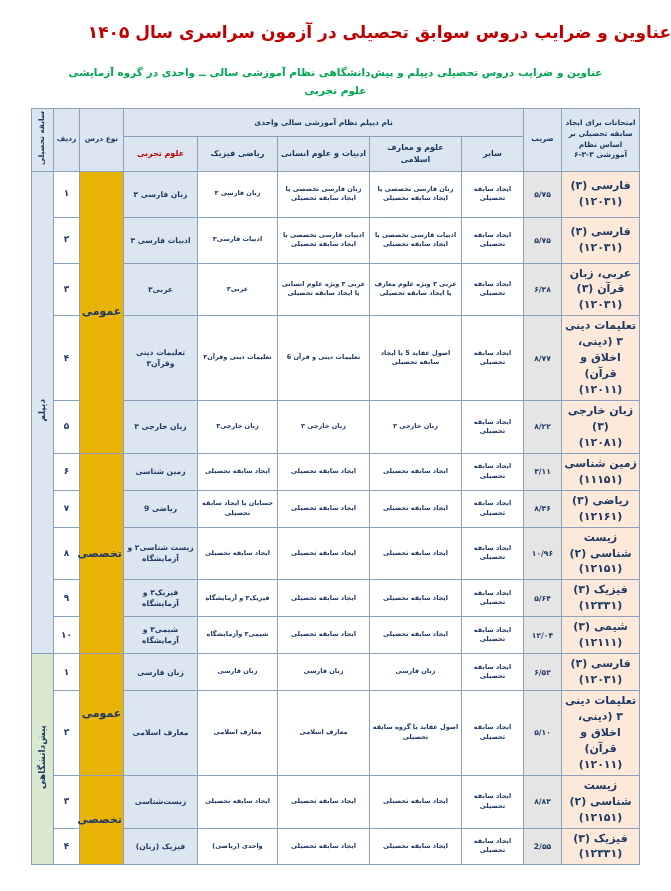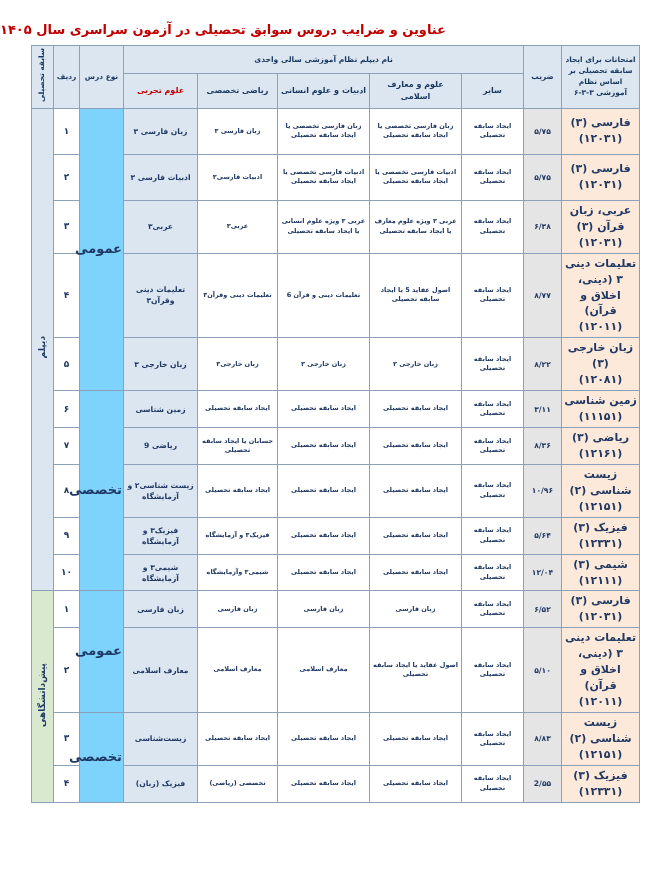--- a/index.html
+++ b/index.html
@@ -4,24 +4,24 @@
 <style>
   html,body{margin:0;padding:0;background:#ffffff;}
   body{
     width:671px;height:891px;
     font-family:"DejaVu Sans","Liberation Sans",sans-serif;
     color:#1b1b1b;
     direction:rtl;
   }
   .page{width:671px;height:891px;position:relative;overflow:hidden;}
   .title{
-    text-align:left;
+    text-align:right;
     color:#c00000;
     font-weight:bold;
-    font-size:13px;
+    font-size:17px;
     margin-top:22px;
     letter-spacing:0;
   }
   .subtitle{
     text-align:center;
     color:#00a651;
     font-weight:bold;
     font-size:10.5px;
     margin-top:22px;
     line-height:1.7;
@@ -56,21 +56,21 @@
   .col-riazi{width:80px;}
   .col-tajrobi{width:74px;}
   .col-noe{width:44px;}
   .col-radif{width:26px;}
   .col-sabeghe{width:22px;}
 
   .cell-exam{background:#fde9d9;color:#1f3864;}
   .cell-zarib{background:#e5e5e5;color:#1f3864;}
   .cell-plain{background:#ffffff;color:#1f3864;}
   .cell-tajrobi{background:#dce6f1;color:#1f3864;}
-  .cell-noe{background:#7dd3fc;color:#1f3864;font-size:13px;}
+  .cell-noe{background:#eab308;color:#1f3864;font-size:11px;}
   .cell-radif{background:#ffffff;color:#1f3864;font-size:9px;}
   .cell-sab-diplom{background:#dce6f1;color:#1f3864;font-size:9px;}
   .cell-sab-pish{background:#d8e9cf;color:#1f3864;font-size:9px;}
 
   .vert{
     writing-mode:vertical-rl;
     text-orientation:mixed;
     transform:rotate(180deg);
     white-space:nowrap;
     letter-spacing:3px;
@@ -80,20 +80,24 @@
   .row-h{height:46px;}
   .row-h2{height:30px;}
 </style>
 </head>
 <body>
 
 <div class="page">
 
   <div class="title">عناوین و ضرایب دروس سوابق تحصیلی در آزمون سراسری سال ۱۴۰۵</div>
 
+  <div class="subtitle">
+    <span class="l1">عناوین و ضرایب دروس تحصیلی دیپلم و پیش‌دانشگاهی نظام آموزشی سالی ــ واحدی در گروه آزمایشی</span>
+    <span class="l2">علوم تجربی</span>
+  </div>
 
   <table>
     <colgroup>
       <col class="col-exam">
         <col class="col-zarib">
         <col class="col-sayer">
         <col class="col-olum">
       <col class="col-adab">
         <col class="col-riazi">
         <col class="col-tajrobi">
@@ -107,21 +111,21 @@
           <td class="hdr-blue hdr-tall" rowspan="2">ضریب</td>
           <td class="hdr-blue" colspan="5">نام دیپلم نظام آموزشی سالی واحدی</td>
           <td class="hdr-blue hdr-tall" rowspan="2">نوع درس</td>
           <td class="hdr-blue hdr-tall" rowspan="2">ردیف</td>
           <td class="hdr-blue hdr-tall" rowspan="2"><span class="vert">سابقه تحصیلی</span></td>
         </tr>
         <tr>
           <td class="hdr-blue2 hdr-mid">سایر</td>
           <td class="hdr-blue2 hdr-mid">علوم و معارف اسلامی</td>
           <td class="hdr-blue2 hdr-mid">ادبیات و علوم انسانی</td>
-          <td class="hdr-blue2 hdr-mid">ریاضی تخصصی</td>
+          <td class="hdr-blue2 hdr-mid">ریاضی فیزیک</td>
           <td class="hdr-blue2 hdr-mid hdr-red">علوم تجربی</td>
         </tr>
         <tr class="row-h">
           <td class="cell-exam small">فارسی (۳)<br>(۱۲۰۳۱)</td>
           <td class="cell-zarib">۵/۷۵</td>
           <td class="cell-plain tiny">ایجاد سابقه تحصیلی</td>
           <td class="cell-plain tiny">زبان فارسی تخصصی یا ایجاد سابقه تحصیلی</td>
           <td class="cell-plain tiny">زبان فارسی تخصصی یا ایجاد سابقه تحصیلی</td>
           <td class="cell-plain tiny">زبان فارسی ۳</td>
           <td class="cell-tajrobi">زبان فارسی ۳</td>
@@ -229,21 +233,21 @@
           <td class="cell-plain tiny">زبان فارسی</td>
           <td class="cell-tajrobi">زبان فارسی</td>
           <td class="cell-noe" rowspan="2">عمومی</td>
           <td class="cell-radif">۱</td>
           <td class="cell-sab-pish" rowspan="4"><span class="vert">پیش‌دانشگاهی</span></td>
         </tr>
         <tr class="row-h2">
           <td class="cell-exam small">تعلیمات دینی ۳ (دینی، اخلاق و قرآن)(۱۲۰۱۱)</td>
           <td class="cell-zarib">۵/۱۰</td>
           <td class="cell-plain tiny">ایجاد سابقه تحصیلی</td>
-          <td class="cell-plain tiny">اصول عقاید یا ایجاد سابقه تحصیلی</td>
+          <td class="cell-plain tiny">اصول عقاید یا گروه سابقه تحصیلی</td>
           <td class="cell-plain tiny">معارف اسلامی</td>
           <td class="cell-plain tiny">معارف اسلامی</td>
           <td class="cell-tajrobi">معارف اسلامی</td>
           <td class="cell-radif">۲</td>
         </tr>
         <tr class="row-h2">
           <td class="cell-exam small">زیست شناسی (۲)<br>(۱۲۱۵۱)</td>
           <td class="cell-zarib">۸/۸۳</td>
           <td class="cell-plain tiny">ایجاد سابقه تحصیلی</td>
           <td class="cell-plain tiny">ایجاد سابقه تحصیلی</td>
@@ -252,20 +256,20 @@
           <td class="cell-tajrobi">زیست‌شناسی</td>
           <td class="cell-noe" rowspan="2">تخصصی</td>
           <td class="cell-radif">۳</td>
         </tr>
         <tr class="row-h2">
           <td class="cell-exam small">فیزیک (۳)<br>(۱۲۳۳۱)</td>
           <td class="cell-zarib">2/۵۵</td>
           <td class="cell-plain tiny">ایجاد سابقه تحصیلی</td>
           <td class="cell-plain tiny">ایجاد سابقه تحصیلی</td>
           <td class="cell-plain tiny">ایجاد سابقه تحصیلی</td>
-          <td class="cell-plain tiny">تخصصی (ریاضی)</td>
+          <td class="cell-plain tiny">واحدی (ریاضی)</td>
           <td class="cell-tajrobi">فیزیک (زبان)</td>
           <td class="cell-radif">۴</td>
         </tr>
       </tbody>
   </table>
 
 </div>
 
 </body></html>

